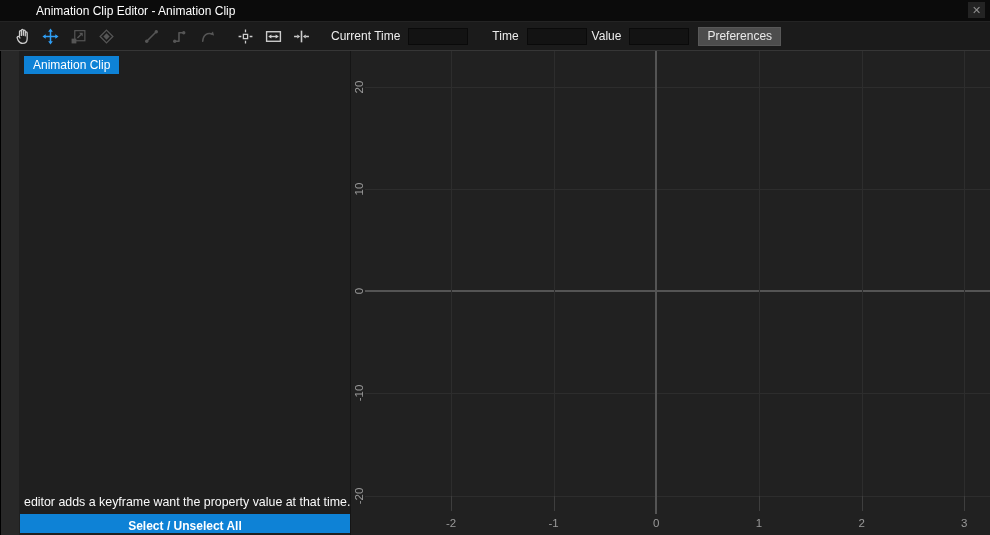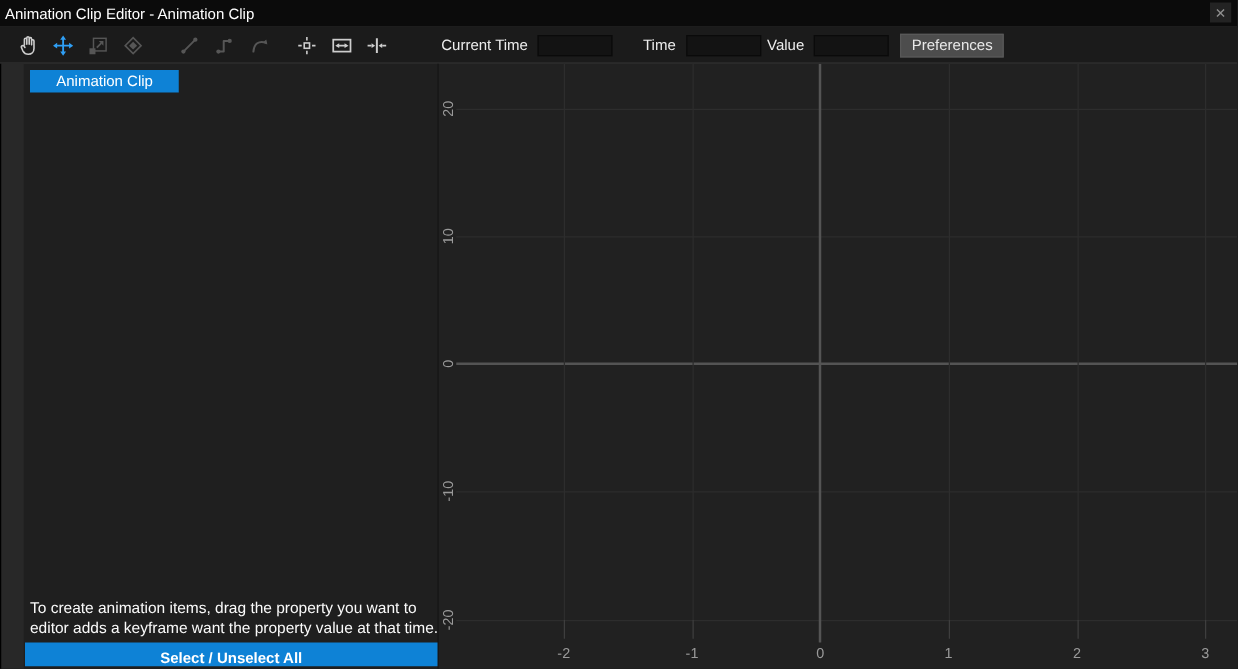--- a/index.html
+++ b/index.html
@@ -2,46 +2,46 @@
 <html><head>
 <meta charset="utf-8">
 <style>
   html,body{margin:0;padding:0}
   body{width:990px;height:535px;overflow:hidden;position:relative;background:#1f1f1f;
        font-family:"Liberation Sans",sans-serif;-webkit-font-smoothing:antialiased}
 
   
   .titlebar{position:absolute;left:0;top:0;right:0;height:21px;background:#0b0b0b;
             border-bottom:1px solid #242424;display:flex;align-items:center}
-  .titlebar .ttl{color:#ffffff;font-size:12px;margin-left:4px;white-space:nowrap}
+  .titlebar .ttl{color:#ffffff;font-size:12px;margin-left:36px;white-space:nowrap}
   .closebtn{position:absolute;right:5px;top:2px;width:17px;height:16px;background:#232323;
             color:#8f8f8f;font-size:11px;display:flex;align-items:center;justify-content:center;cursor:default}
 
   
   .toolbar{position:absolute;left:0;top:22px;right:0;height:29px;background:#1b1b1b;
            border-bottom:1px solid #363636;display:flex;align-items:center;padding-left:13px;box-sizing:border-box}
   .tool{width:18px;height:18px;margin-right:10px;display:flex;align-items:center;justify-content:center;flex:none}
   .tool svg{width:17px;height:17px;display:block}
   .tool.normal{color:#cdcdcd}
   .tool.active{color:#2f9ff5}
   .tool.disabled{color:#565656}
   .gapA{margin-left:17px}
   .gapB{margin-left:10px}
   .flabel{color:#ededed;font-size:12px;margin-right:8px;white-space:nowrap;flex:none}
-  .ml1{margin-left:33px}.ml2{margin-left:24px}.ml3{margin-left:5px}
+  .ml1{margin-left:11px}.ml2{margin-left:24px}.ml3{margin-left:5px}
   .tb-input{width:52px;height:15px;background:#131313;border:1px solid #0a0a0a;color:#dddddd;
             font-size:11px;padding:0 3px;flex:none;font-family:inherit}
   .prefs{margin-left:9px;background:#4d4d4d;color:#e9e9e9;border:1px solid #585858;font-size:12px;
          height:19px;padding:0 8px;font-family:inherit;flex:none}
 
   
   .sidebar{position:absolute;left:0;top:51px;bottom:0;width:350px;background:#1f1f1f;border-right:1px solid #151515}
   .gutter{position:absolute;left:0;top:0;bottom:0;width:19px;background:#282828;border-left:1px solid #000;box-sizing:border-box}
   .clip-chip{position:absolute;left:24px;top:5px;height:18px;background:#0e82d6;color:#ffffff;
-             font-size:12px;line-height:18px;padding:0 21px;white-space:nowrap;cursor:default}
+             font-size:12px;line-height:18px;padding:0 9px;white-space:nowrap;cursor:default}
   .help{position:absolute;left:24px;bottom:25px;color:#fafafa;font-size:12.4px;line-height:16.1px;white-space:nowrap}
   .selectall{position:absolute;left:20px;right:0;bottom:2px;height:19px;background:#0e82d6;color:#fff;
              font-size:12px;font-weight:bold;text-align:center;line-height:19px;border:none;padding:3px;
              font-family:inherit;cursor:default}
 
   
   .graph{position:absolute;left:351px;top:51px;right:0;bottom:0;background:#212121;overflow:hidden}
   .hline{position:absolute;left:14px;right:0;height:1px;background:#2d2d2d}
   .hline.axis{height:2px;background:#545454}
   .vline{position:absolute;top:0;width:1px;background:#2d2d2d}
@@ -135,21 +135,20 @@
     <input class="tb-input" type="text" value="" style="">
     <span class="flabel ml3">Value</span>
     <input class="tb-input" type="text" value="" style="">
     <button class="prefs">Preferences</button>
   </div>
 
   <div class="sidebar">
     <div class="gutter"></div>
     <div class="clip-chip">Animation Clip</div>
     <div class="help">
-      <div>To create animation items, drag the property you want to</div>
       <div>editor adds a keyframe want the property value at that time.</div>
     </div>
     <button class="selectall">Select / Unselect All</button>
   </div>
 
   <div class="graph">
       <div class="hline" style="top: 36px;"></div>
       <div class="ylab" style="left: 8px; top: 36px;">20</div>
       <div class="hline" style="top: 138px;"></div>
       <div class="ylab" style="left: 8px; top: 138px;">10</div>

